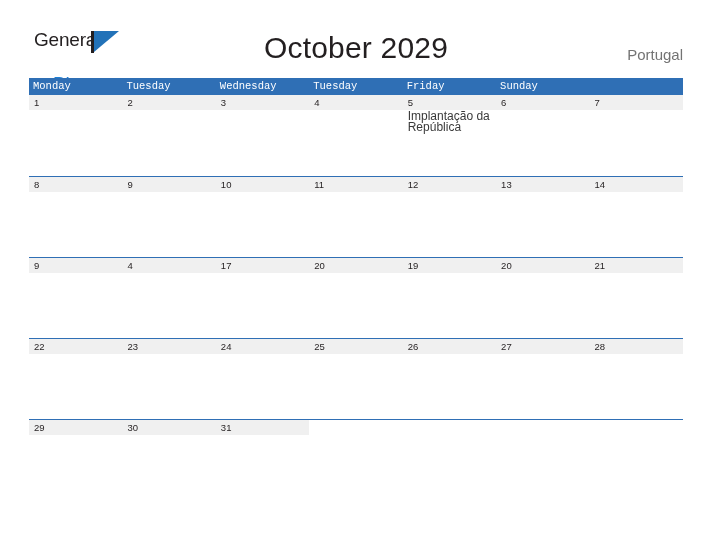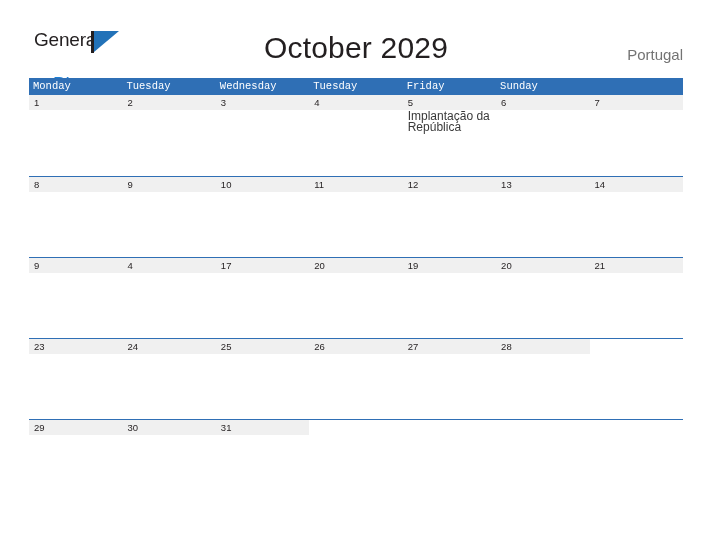--- a/index.html
+++ b/index.html
@@ -319,20 +319,25 @@
       <div class="day-cell">
         <div class="day-band"></div>
         <div class="day-number">21</div>
         <div class="day-event"></div>
       </div>
     </div>
 
     <div class="week-row">
       <div class="day-cell">
         <div class="day-band"></div>
+        <div class="day-number">22</div>
+        <div class="day-event"></div>
+      </div>
+      <div class="day-cell">
+        <div class="day-band"></div>
         <div class="day-number">23</div>
         <div class="day-event"></div>
       </div>
       <div class="day-cell">
         <div class="day-band"></div>
         <div class="day-number">24</div>
         <div class="day-event"></div>
       </div>
       <div class="day-cell">
         <div class="day-band"></div>

